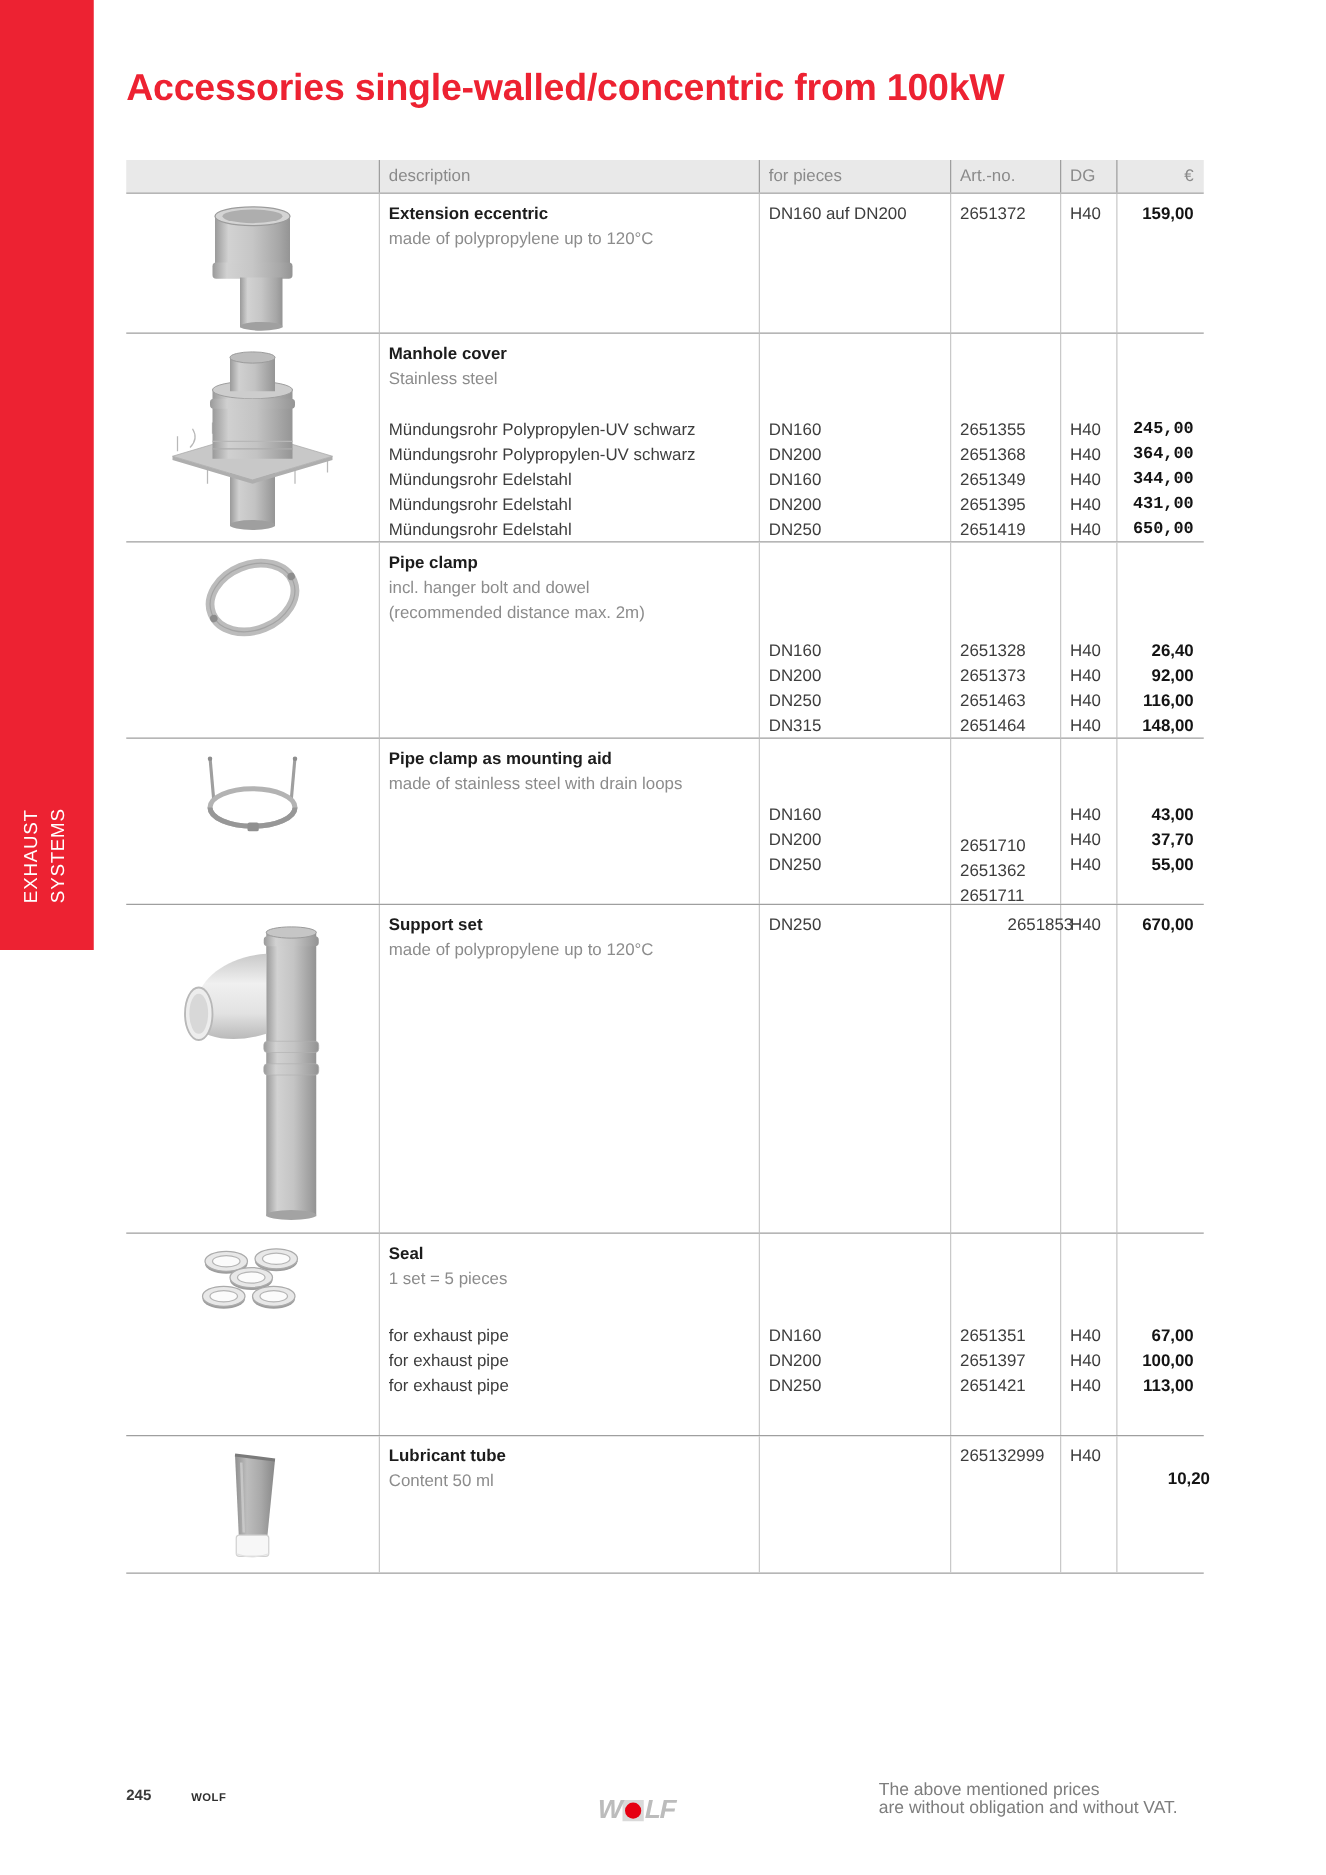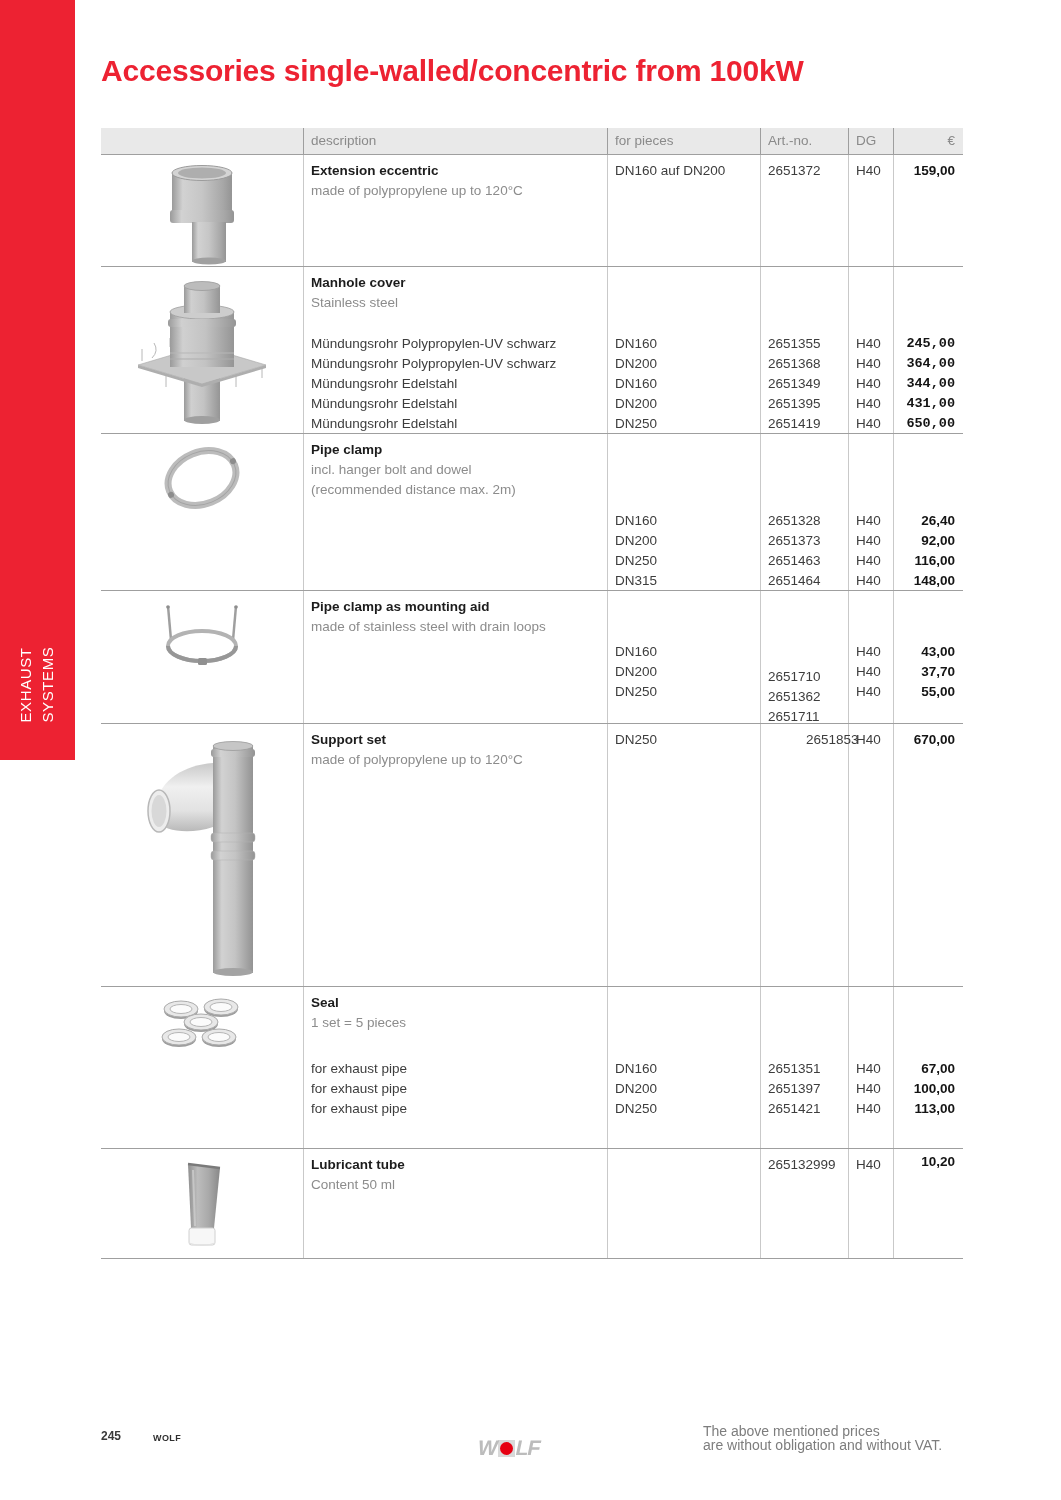--- a/index.html
+++ b/index.html
@@ -416,21 +416,21 @@
  <rect x="11" y="70" width="26" height="17" rx="2.5" fill="#f7f7f7" stroke="#d0d0d0"></rect>
  <path d="M11 85 q13 5 26 0" stroke="#e2e2e2" fill="none"></path>
             </svg>
           </div>
           <div class="c-desc" style="top: 6px;">
             <div class="p-title">Lubricant tube</div>
             <div class="p-sub">Content 50 ml</div>
           </div>
           <div class="c-art val" style="top: 6px;">265132999</div>
           <div class="c-dg val" style="top: 6px;">H40</div>
-          <div class="c-price val price" style="top: 3px;">10,20</div>
+          <div class="c-price val price" style="top: 24px; margin-left: 13px;">10,20</div>
         </div>
       </div>
   </div>
 
   <div class="footer-page">245</div>
   <div class="footer-brand">WOLF</div>
   <div class="logo">
     <span class="lw">W</span>
     <span class="o-box">
       <span class="o-dot"></span>

